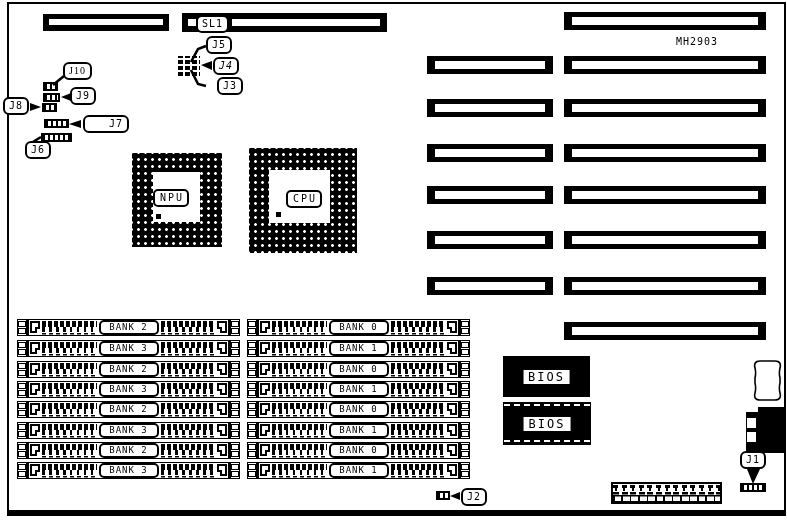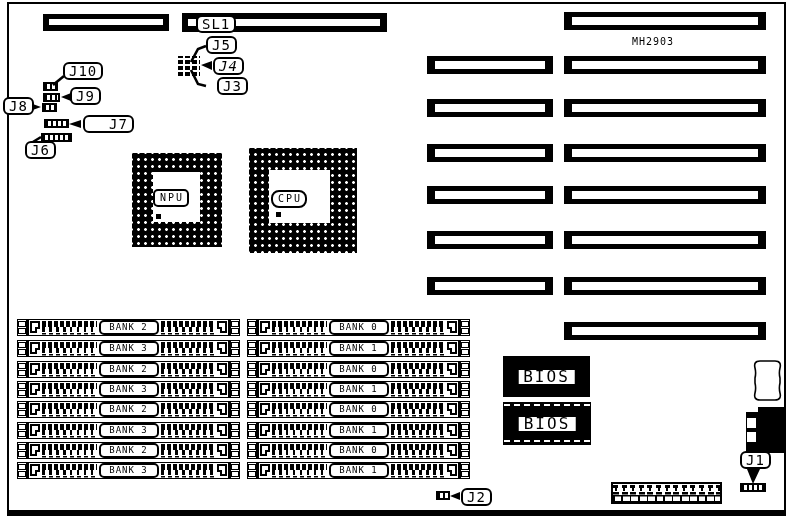--- a/index.html
+++ b/index.html
@@ -12,21 +12,21 @@
          border:2px solid #000;border-bottom-width:6px;background:#fff;}
 
   
   .slot{position:absolute;background:#000;z-index:2;}
   .slot .stripe{position:absolute;left:8px;right:8px;top:5px;bottom:5px;background:#fff;}
   .slot .stripe.sl1s{left:50px;right:7px;top:6px;bottom:6px;}
   .slot .sq{position:absolute;left:6px;top:6px;width:8px;height:7px;background:#fff;}
 
   
   .callout{position:absolute;z-index:6;background:#fff;border:2px solid #000;border-radius:6px;
-           font-size:14px;line-height:12px;letter-spacing:1px;padding:1px 4px;text-align:center;}
+           font-size:10px;line-height:12px;letter-spacing:1px;padding:1px 4px;text-align:center;}
 
   
   .jblock{position:absolute;z-index:2;height:9px;border:2px solid #000;background:#000;
           background-image:repeating-linear-gradient(90deg,#000 0 2px,#fff 2px 5px);}
 
   
   .hdrgrid{position:absolute;z-index:2;background:#000;
            background-image:repeating-linear-gradient(0deg,transparent 0 4px,#fff 4px 6px),
                             repeating-linear-gradient(90deg,transparent 0 5px,#fff 5px 7px);}
 
@@ -57,24 +57,24 @@
         background-position:0 0,0 6px,0 12.5px;}
   .banklabel{flex:none;width:60px;height:15px;margin:0 1px;border:2px solid #000;border-radius:5px;
              background:#fff;font-size:9px;line-height:11px;letter-spacing:1px;
              display:flex;align-items:center;justify-content:center;}
 
   
   .bios{position:absolute;z-index:2;background:#000;}
   .bios .dash{position:absolute;left:1px;right:1px;top:2px;bottom:3px;
               border-top:2px dashed #fff;border-bottom:2px dashed #fff;}
   .bioslabel{position:absolute;left:50%;top:50%;transform:translate(-50%,-50%);
-             background:#fff;padding:1px 5px;font-size:16px;line-height:12px;letter-spacing:2px;z-index:3;}
-
-  
-  .modeltext{position:absolute;z-index:2;font-size:10px;letter-spacing:1px;}
+             background:#fff;padding:1px 5px;font-size:12px;line-height:12px;letter-spacing:2px;z-index:3;}
+
+  
+  .modeltext{position:absolute;z-index:2;font-size:10px;letter-spacing:1px;margin-left:44px;}
 
   
   .pwr{position:absolute;z-index:2;left:611px;top:482px;width:111px;height:22px;
        border:2px solid #000;background:#fff;background-repeat:no-repeat;
        background-image:
          repeating-linear-gradient(90deg,#000 0 5px,transparent 5px 8.6px),
          repeating-linear-gradient(90deg,transparent 0 1.6px,#000 1.6px 3.6px,transparent 3.6px 8.6px),
          repeating-linear-gradient(90deg,#000 0 6px,transparent 6px 8.6px),
          linear-gradient(#000,#000),
          linear-gradient(#000,#000),
@@ -106,41 +106,41 @@
     <span class="stripe sl1s"></span>
   </div>
   <div class="callout" style="left:196px;top:15px;">SL1</div>
 
   <div class="hdrgrid" style="left:178px;top:56px;width:22px;height:20px;"></div>
   <div class="callout" style="left:206px;top:36px;">J5</div>
   <div class="callout" style="left:213px;top:57px;font-style:italic;">J4</div>
   <div class="callout" style="left:206px;top:77px;margin-left:11px;">J3</div>
 
   <div class="jblock" style="left:43px;top:82px;width:15px;"></div>
-  <div class="callout" style="left:63px;top:62px;">J10</div>
+  <div class="callout" style="left:63px;top:62px;font-family:Liberation Serif, serif;">J10</div>
   <div class="jblock" style="left:43px;top:93px;width:17px;"></div>
   <div class="callout" style="left:70px;top:87px;">J9</div>
   <div class="callout" style="left:3px;top:97px;">J8</div>
   <div class="jblock" style="left:42px;top:103px;width:15px;"></div>
   <div class="jblock" style="left:44px;top:119px;width:25px;"></div>
   <div class="callout" style="left:83px;top:115px;padding-left:24px;">J7</div>
   <div class="jblock" style="left:41px;top:133px;width:31px;"></div>
   <div class="callout" style="left:13px;top:141px;margin-left:12px;">J6</div>
 
   <div class="pga" style="left:132px;top:153px;width:90px;height:94px;">
     <span class="well" style="left:21px;top:19px;width:47px;height:50px;"></span>
     <span class="pin1" style="left:24px;top:61px;"></span>
   </div>
   <div class="chiplabel" style="left:153px;top:189px;">NPU</div>
 
   <div class="pga" style="left:249px;top:148px;width:108px;height:105px;">
     <span class="well" style="left:20px;top:22px;width:61px;height:53px;"></span>
     <span class="pin1" style="left:27px;top:64px;"></span>
   </div>
-  <div class="chiplabel" style="left:271px;top:190px;border-radius:8px;">CPU</div>
+  <div class="chiplabel" style="left:286px;top:190px;">CPU</div>
 
   <div class="modeltext" style="left:632px;top:36px;">MH2903</div>
 
   <div class="slot" style="left:564px;top:12px;width:202px;height:18px;">
       <span class="stripe"></span>
     </div>
   <div class="slot" style="left:564px;top:56px;width:202px;height:18px;">
       <span class="stripe"></span>
     </div>
   <div class="slot" style="left:564px;top:99px;width:202px;height:18px;">

